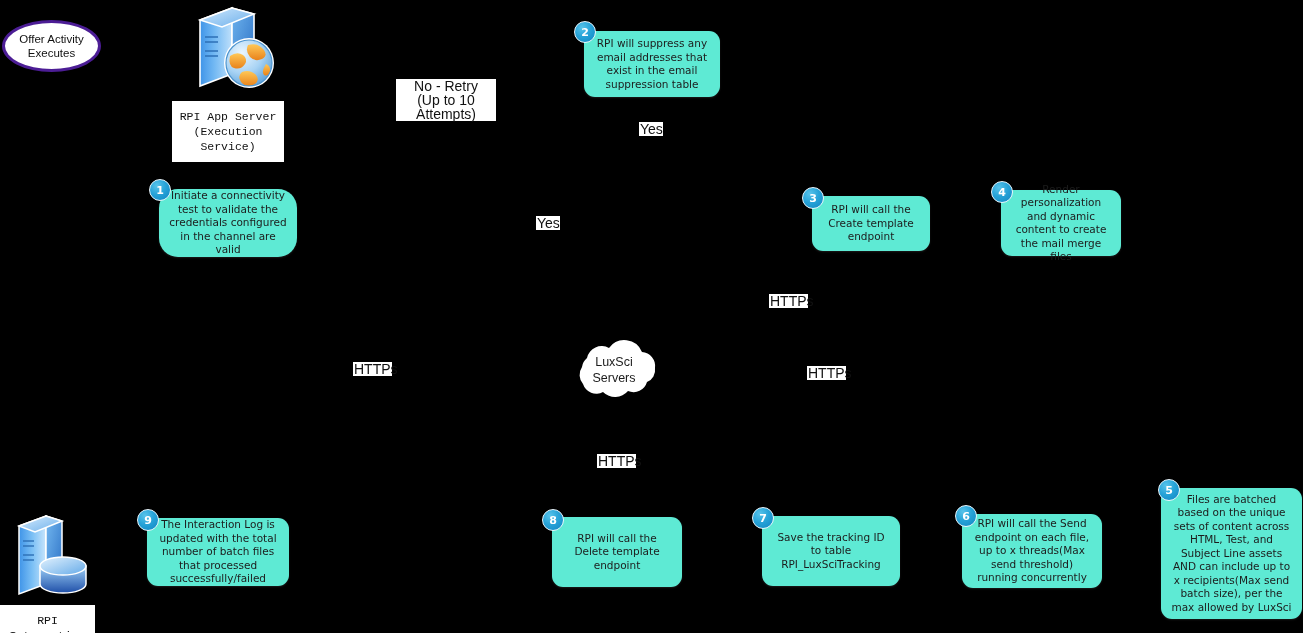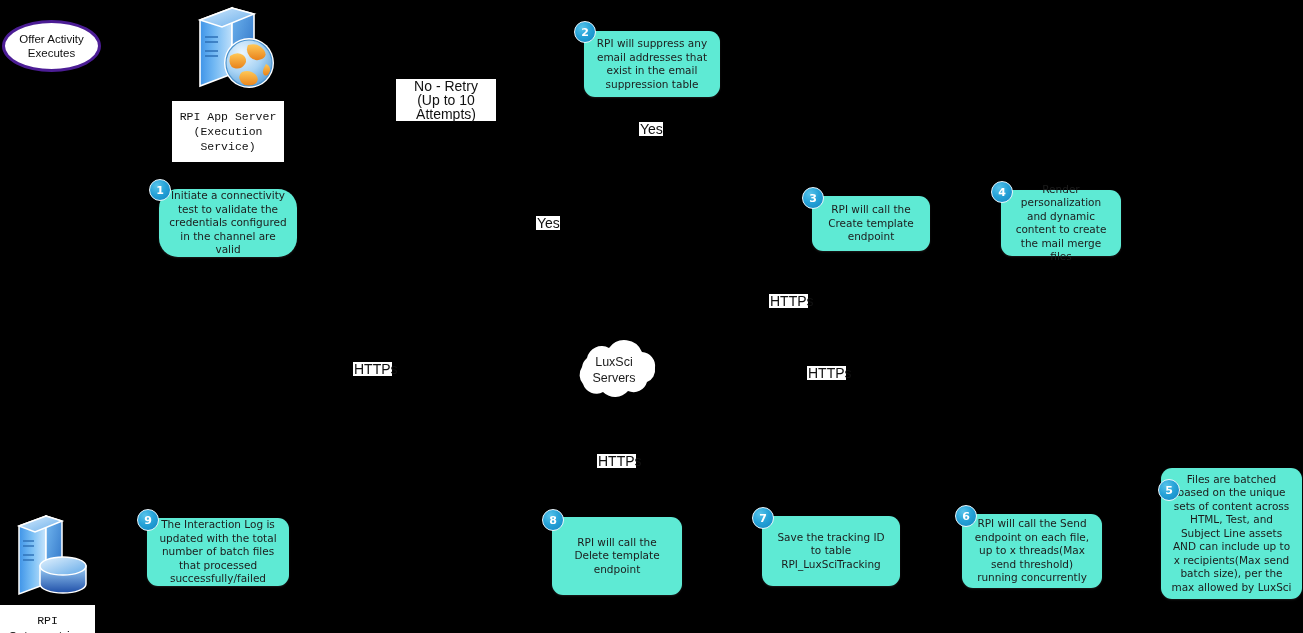--- a/index.html
+++ b/index.html
@@ -215,36 +215,36 @@
   <div class="node callout" style="left:812px; top:196px; width:118px; height:55px;">
     <span class="txt">RPI will call the Create template endpoint</span>
   </div>
 
   <div class="badge" style="left:991px; top:181px;">4</div>
   <div class="node callout" style="left:1001px; top:190px; width:120px; height:66px;">
     <span class="txt">Render personalization and dynamic content to create the mail merge files</span>
   </div>
 
   <div class="badge" style="left:1158px; top:479px;">5</div>
-  <div class="node callout" style="left:1161px; top:468px; width:141px; height:131px;">
+  <div class="node callout" style="left:1161px; top:488px; width:141px; height:131px;">
     <span class="txt">Files are batched based on the unique sets of content across HTML, Test, and Subject Line assets AND can include up to x recipients(Max send batch size), per the max allowed by LuxSci</span>
   </div>
 
   <div class="badge" style="left:955px; top:505px;">6</div>
   <div class="node callout" style="left:962px; top:514px; width:140px; height:74px;">
     <span class="txt">RPI will call the Send endpoint on each file, up to x threads(Max send threshold) running concurrently</span>
   </div>
 
   <div class="badge" style="left:752px; top:507px;">7</div>
   <div class="node callout" style="left:762px; top:516px; width:138px; height:70px;">
     <span class="txt">Save the tracking ID to table RPI_LuxSciTracking</span>
   </div>
 
   <div class="badge" style="left:542px; top:509px;">8</div>
-  <div class="node callout" style="left:552px; top:517px; width:130px; height:78px;">
+  <div class="node callout" style="left:552px; top:517px; width:130px; height:70px;">
     <span class="txt">RPI will call the Delete template endpoint</span>
   </div>
 
   <div class="badge" style="left:137px; top:509px;">9</div>
   <div class="node callout" style="left:147px; top:518px; width:142px; height:68px;">
     <span class="txt">The Interaction Log is updated with the total number of batch files that processed successfully/failed</span>
   </div>
 
 
 

